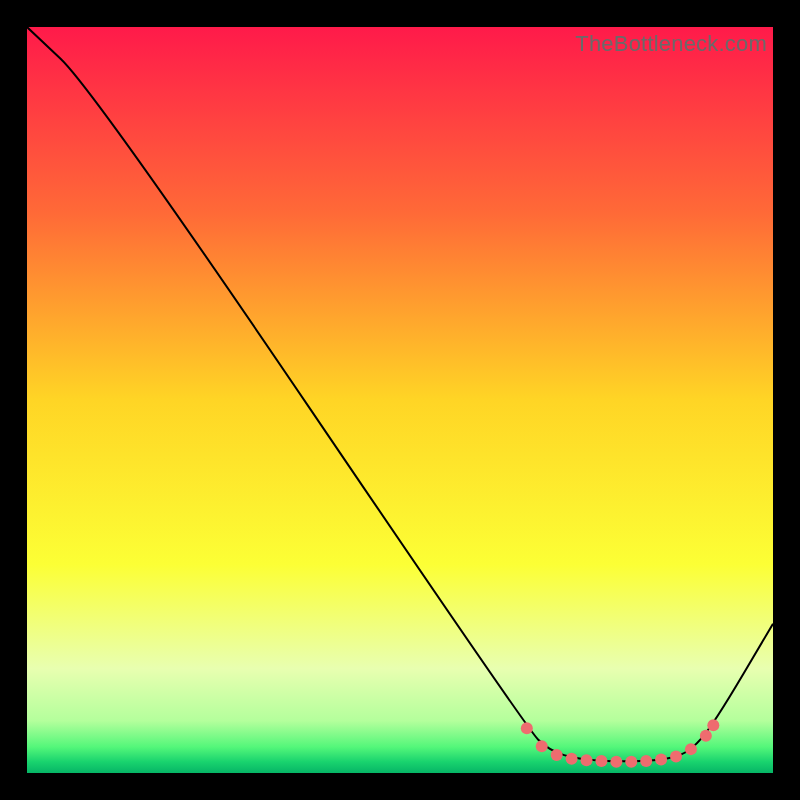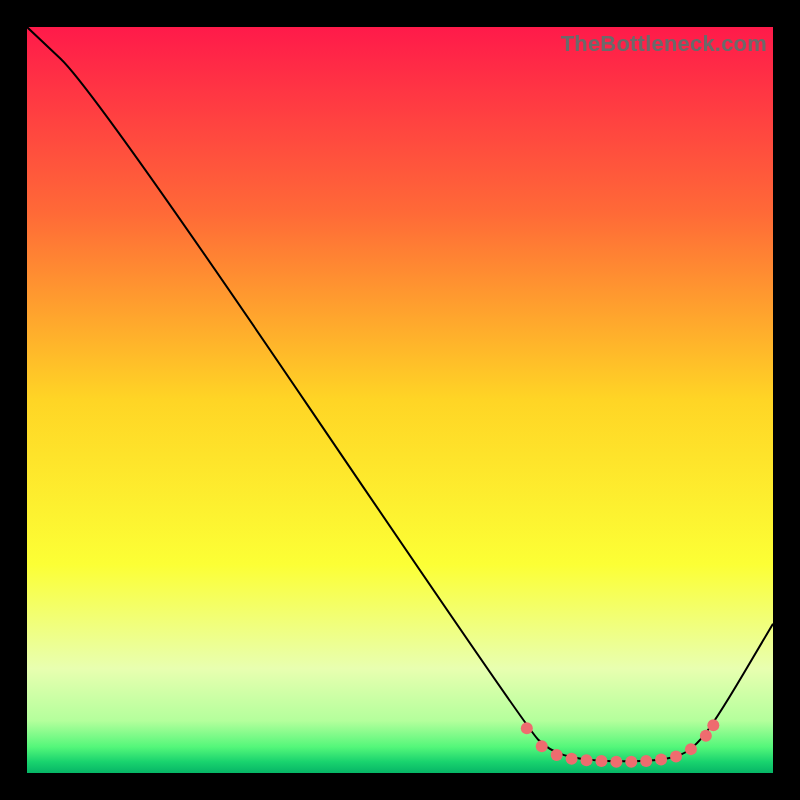--- a/index.html
+++ b/index.html
@@ -24,21 +24,21 @@
     left: 0;
     top: 0;
     width: 746px;
     height: 746px;
   }
   .watermark {
     position: absolute;
     top: 4px;
     right: 6px;
     font-size: 22px;
-    font-weight: 700;
+    font-weight: 400;
     color: #6a6a6a;
     letter-spacing: 0.2px;
   }
 </style>
 </head>
 <body>
 
 <div class="frame">
   <svg class="plot" viewBox="0 0 746 746" preserveAspectRatio="none">
     <defs>

